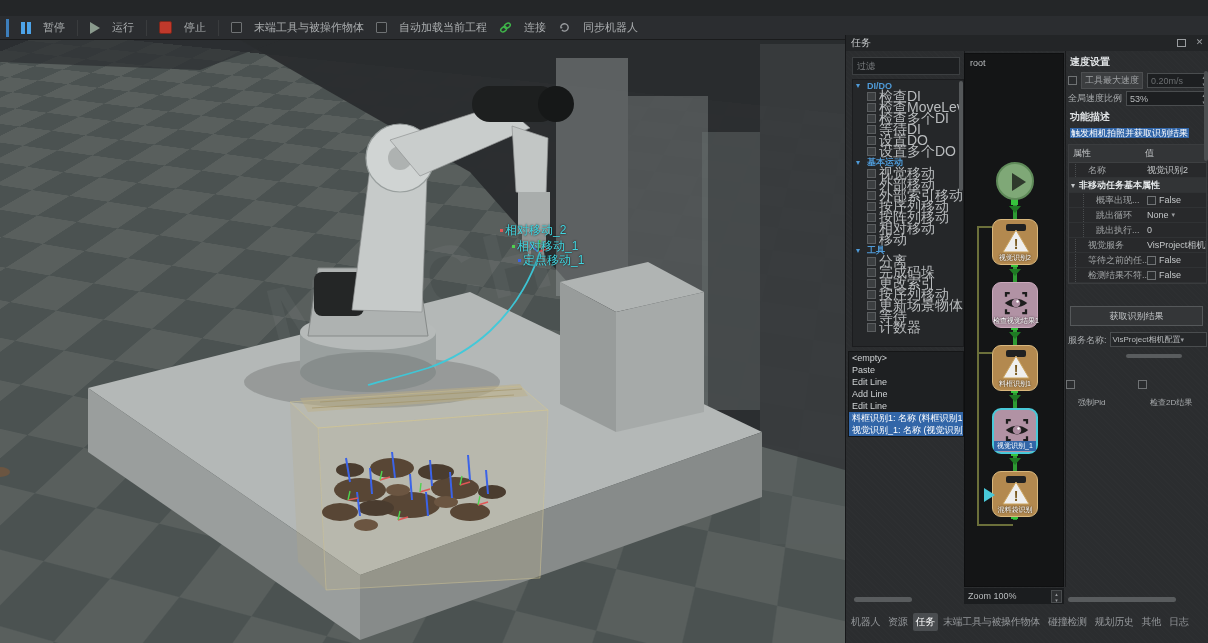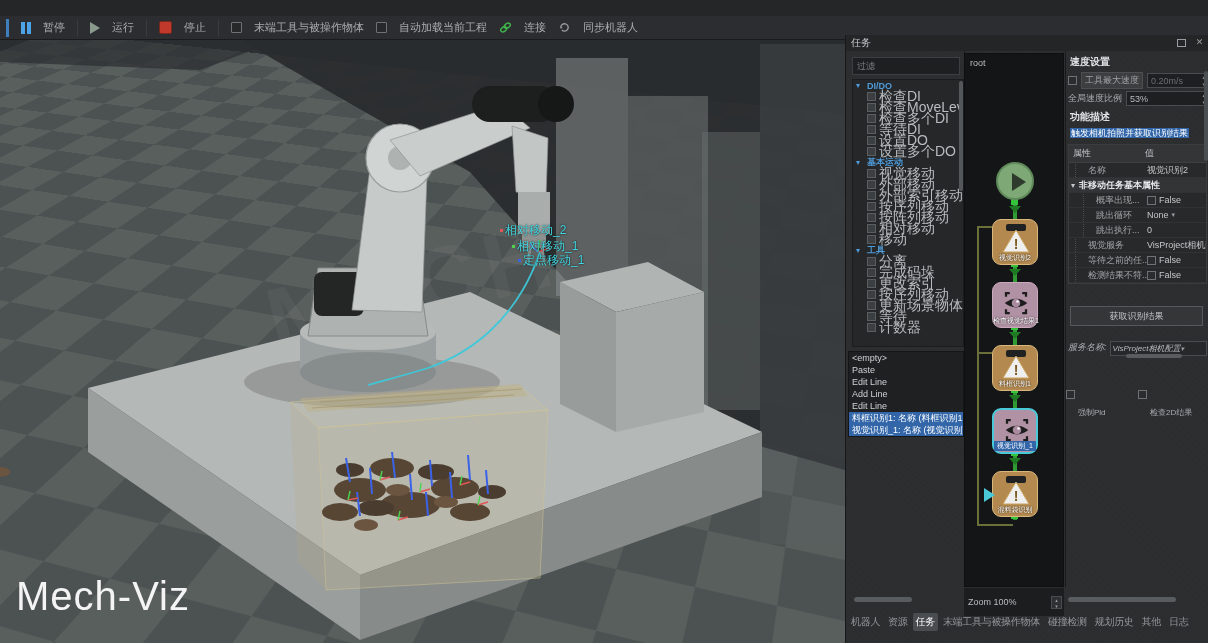--- a/index.html
+++ b/index.html
@@ -83,21 +83,21 @@
   .node.eye  { background:#b192a4; border:1px solid #caa9bc;}
   .node.eye.sel { border:2px solid #49c8d8; }
   .node .slot { position:absolute; left:13px; top:4px; width:20px; height:7px; background:#202122; border-radius:2px;}
   .node .wsvg { position:absolute; left:8px; top:8px; width:30px; height:26px;}
   .node .esvg { position:absolute; left:7px; top:5px; width:32px; height:30px;}
   .nlabel { position:absolute; left:0; bottom:1px; width:100%; text-align:center; font-size:7px; color:#fff;
             text-shadow:0 0 2px #000; white-space:nowrap;}
   .nlabel.sel { background:#3266a8; text-shadow:none;}
   .curptr { position:absolute; left:-9px; top:16px; width:0; height:0;
             border-left:11px solid #49c8d8; border-top:7px solid transparent; border-bottom:7px solid transparent;}
-  #zoomrow { position:absolute; left:118px; top:553px; width:100px; height:28px; background:#1b1d1f; display:flex; align-items:center;}
+  #zoomrow { position:absolute; left:118px; top:553px; width:100px; height:16px; background:#1b1d1f; display:flex; align-items:center;}
   #zoomlbl { font-size:9px; color:#b9bcbe; padding-left:4px; flex:1;}
   #zoomstep { width:11px; height:13px; background:#2e3032; border:1px solid #4a4d4f; color:#9a9da0; font-size:5px;
               line-height:6px; text-align:center; margin-right:2px;}
 
   
   #inspector { position:absolute; left:220px; top:16px; width:143px; height:560px; }
   .ihdr { font-size:10px; color:#dfe2e4; font-weight:bold; margin:4px 0 3px 4px;}
   .irow { display:flex; align-items:center; gap:4px; margin:2px 2px;}
   .chip { background:#3c3e40; color:#9fa2a4; font-size:9px; padding:1px 3px; border:1px solid #4c4e50;}
   .ilabel { color:#aaadaf; font-size:9px; white-space:nowrap;}
@@ -118,21 +118,21 @@
   .prow.grp .gk { font-size:9px; color:#e6e9eb; font-weight:bold; padding-left:4px; white-space:nowrap;}
   .prow.grp .caret { color:#c4c7c9; font-size:8px; padding-left:2px;}
   .prow.lv2 .pk { margin-left:14px; width:64px;}
   .prow .pv { flex:1; font-size:9px; color:#c4c7c9; display:flex; align-items:center; gap:3px; white-space:nowrap; overflow:hidden;}
   .cbsmall { width:9px; height:9px; background:#2a2c2e; border:1px solid #6f7274; flex:none;}
   .ddcaret { font-size:7px; color:#9a9da0;}
   #propscroll { position:absolute; left:60px; top:303px; width:56px; height:4px; background:#595c5e; border-radius:2px;}
   #vscroll-insp { position:absolute; right:1px; top:20px; width:4px; height:90px; background:#4c4f51; border-radius:2px;}
   #refreshbtn { margin:22px 4px 0 4px; height:20px; background:#343638; border:1px solid #55585a; color:#c4c7c9;
                 font-size:9px; width:133px;}
-  .srvrow { display:flex; align-items:flex-start; gap:3px; margin:15px 2px;font-style:italic;}
+  .srvrow { display:flex; align-items:flex-end; gap:3px; margin:6px 2px;}
   .dd { background:#26282a; border:1px solid #4a4d4f; color:#b9bcbe; font-size:8px; padding:1px 2px; flex:1;
         display:flex; align-items:center; white-space:nowrap; overflow:hidden;}
   .cbrow { display:flex; align-items:center; gap:4px; margin-top:14px;}
   .cbrow .half { display:flex; align-items:center; gap:3px; width:68px;}
   .cbrow .ilabel { font-size:8px;margin-top:36px;}
   #hscroll-right { position:absolute; left:222px; top:562px; width:108px; height:5px; background:#595c5e; border-radius:3px;}
   .vdiv { position:absolute; top:16px; width:1px; height:536px; background:#1a1b1d;}
 
   
   #tabbar { position:absolute; left:2px; top:578px; width:360px; height:18px; display:flex; align-items:center; gap:2px;}
@@ -300,21 +300,20 @@
       </g>
     </svg>
 
     <div class="wpt" style="left:500px; top:182px;">
       <i style="background:#e05555"></i><span>相对移动_2</span></div>
     <div class="wpt" style="left:512px; top:198px;">
       <i style="background:#4fd24f"></i><span>相对移动_1</span></div>
     <div class="wpt" style="left:518px; top:212px;">
       <i style="background:#3b63e8"></i><span>定点移动_1</span></div>
 
-    <div id="brand">Mech-Viz</div>
   </div>
 
   <div id="taskpanel">
     <div id="panel-titlebar">
       <span id="panel-title">任务</span>
       <span class="title-icons">
         <span class="floatico"></span>
         <span class="ticon-btn">✕</span>
       </span>
     </div>

